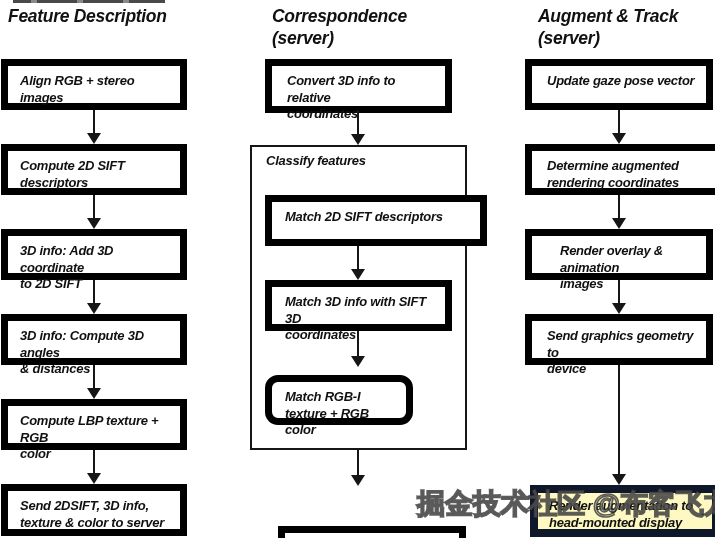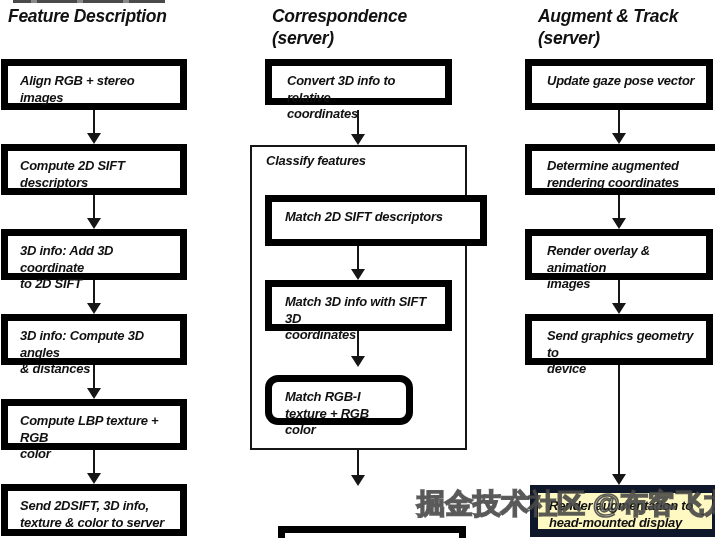--- a/index.html
+++ b/index.html
@@ -137,21 +137,21 @@
     <span class="box-label">Send 2DSIFT, 3D info,
 texture &amp; color to server</span>
   </div>
 
   <div class="arrow" style="left:93px;top:110px;height:23px;"></div>
   <div class="arrow" style="left:93px;top:195px;height:23px;"></div>
   <div class="arrow" style="left:93px;top:280px;height:23px;"></div>
   <div class="arrow" style="left:93px;top:365px;height:23px;"></div>
   <div class="arrow" style="left:93px;top:450px;height:23px;"></div>
 
-  <div class="fbox" style="left:265px;top:59px;width:187px;height:46px;">
+  <div class="fbox" style="left:265px;top:59px;width:187px;height:54px;">
     <span class="box-label" style="padding-left:15px;">Convert 3D info to relative
 coordinates</span>
   </div>
   <div class="arrow" style="left:357px;top:110px;height:24px;"></div>
 
   <div class="group-box" style="left:250px;top:145px;width:217px;height:305px;">
     <span class="group-label">Classify features</span>
   </div>
 
   <div class="fbox inset" style="left:265px;top:195px;width:222px;height:51px;">
@@ -180,21 +180,21 @@
   </div>
   <div class="arrow" style="left:618px;top:110px;height:23px;"></div>
 
   <div class="fbox" style="left:525px;top:144px;width:220px;height:51px;">
     <span class="box-label" style="padding-left:15px;">Determine augmented
 rendering coordinates</span>
   </div>
   <div class="arrow" style="left:618px;top:195px;height:23px;"></div>
 
   <div class="fbox" style="left:525px;top:229px;width:188px;height:51px;">
-    <span class="box-label" style="padding-left:15px;">Render overlay &amp; animation
+    <span class="box-label" style="padding-left:15px;margin-left:13px;">Render overlay &amp; animation
 images</span>
   </div>
   <div class="arrow" style="left:618px;top:280px;height:23px;"></div>
 
   <div class="fbox" style="left:525px;top:314px;width:188px;height:51px;">
     <span class="box-label" style="padding-left:15px;">Send graphics geometry to
 device</span>
   </div>
   <div class="arrow" style="left:618px;top:365px;height:109px;"></div>
 

